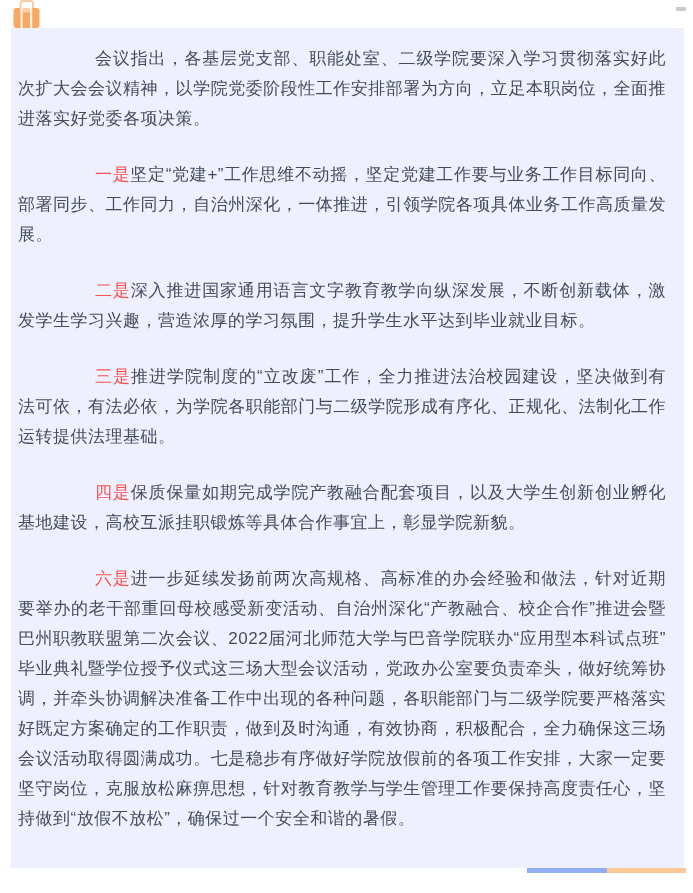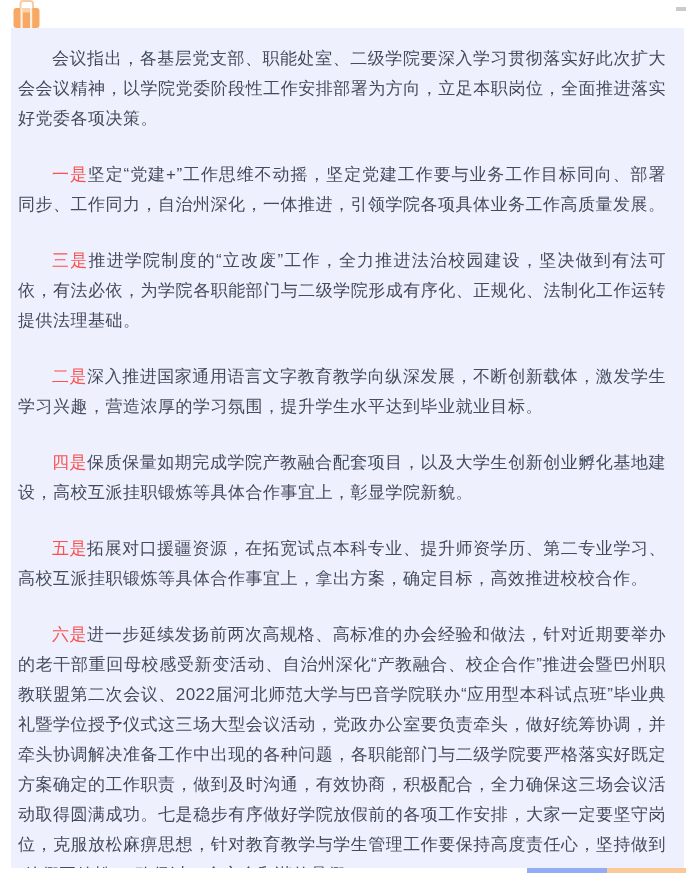--- a/index.html
+++ b/index.html
@@ -30,21 +30,21 @@
     position:absolute;left:11px;top:28px;width:673px;height:840px;
     background:var(--panel-bg);
     padding:16px 18px 0 7px;
     overflow:hidden;
   }
   .content-panel p{
     font-size:17px;line-height:30px;color:var(--text-color);
     text-indent:2em;text-align:justify;margin:0 0 26px 0;
     letter-spacing:0.5px;
   }
-  .lead{color:var(--accent-red);}
+  .lead{color:var(--accent-red);margin-left:43px;}
   .footer-bar{position:absolute;top:868px;height:5px;}
   .footer-bar.blue{left:527px;width:80px;background:var(--bar-blue);}
   .footer-bar.orange{left:607px;width:79px;background:var(--bar-orange);}
 </style>
 </head>
 <body>
 
 <div class="briefcase-icon">
   <svg width="27" height="28" viewBox="0 0 27 28" xmlns="http://www.w3.org/2000/svg">
     <rect x="7.5" y="1" width="12.5" height="10" rx="2.5" fill="none" stroke="#f8cda6" stroke-width="2"></rect>
@@ -53,21 +53,20 @@
     <rect x="17" y="8" width="2.2" height="20" fill="#fdf0e2"></rect>
     <rect x="9.7" y="8" width="7.3" height="4.5" fill="#fbd3a9"></rect>
   </svg>
 </div>
 
 <div class="decor-dash"></div>
 
 <div class="content-panel">
   <p><span class="lead"></span><span>会议指出，各基层党支部、职能处室、二级学院要深入学习贯彻落实好此次扩大会会议精神，以学院党委阶段性工作安排部署为方向，立足本职岗位，全面推进落实好党委各项决策。</span></p>
   <p><span class="lead">一是</span><span>坚定“党建+”工作思维不动摇，坚定党建工作要与业务工作目标同向、部署同步、工作同力，自治州深化，一体推进，引领学院各项具体业务工作高质量发展。</span></p>
+  <p><span class="lead">二是</span><span>深入推进国家通用语言文字教育教学向纵深发展，不断创新载体，激发学生学习兴趣，营造浓厚的学习氛围，提升学生水平达到毕业就业目标。</span></p>
   <p><span class="lead">三是</span><span>推进学院制度的“立改废”工作，全力推进法治校园建设，坚决做到有法可依，有法必依，为学院各职能部门与二级学院形成有序化、正规化、法制化工作运转提供法理基础。</span></p>
-  <p><span class="lead">二是</span><span>深入推进国家通用语言文字教育教学向纵深发展，不断创新载体，激发学生学习兴趣，营造浓厚的学习氛围，提升学生水平达到毕业就业目标。</span></p>
   <p><span class="lead">四是</span><span>保质保量如期完成学院产教融合配套项目，以及大学生创新创业孵化基地建设，高校互派挂职锻炼等具体合作事宜上，彰显学院新貌。</span></p>
-  <p><span class="lead">五是</span><span>拓展对口援疆资源，在拓宽试点本科专业、提升师资学历、第二专业学习、高校互派挂职锻炼等具体合作事宜上，拿出方案，确定目标，高效推进校校合作。</span></p>
   <p><span class="lead">六是</span><span>进一步延续发扬前两次高规格、高标准的办会经验和做法，针对近期要举办的老干部重回母校感受新变活动、自治州深化“产教融合、校企合作”推进会暨巴州职教联盟第二次会议、2022届河北师范大学与巴音学院联办“应用型本科试点班”毕业典礼暨学位授予仪式这三场大型会议活动，党政办公室要负责牵头，做好统筹协调，并牵头协调解决准备工作中出现的各种问题，各职能部门与二级学院要严格落实好既定方案确定的工作职责，做到及时沟通，有效协商，积极配合，全力确保这三场会议活动取得圆满成功。七是稳步有序做好学院放假前的各项工作安排，大家一定要坚守岗位，克服放松麻痹思想，针对教育教学与学生管理工作要保持高度责任心，坚持做到“放假不放松”，确保过一个安全和谐的暑假。</span></p>
 </div>
 
 <div class="footer-bar blue"></div>
 <div class="footer-bar orange"></div>
 
 </body></html>

